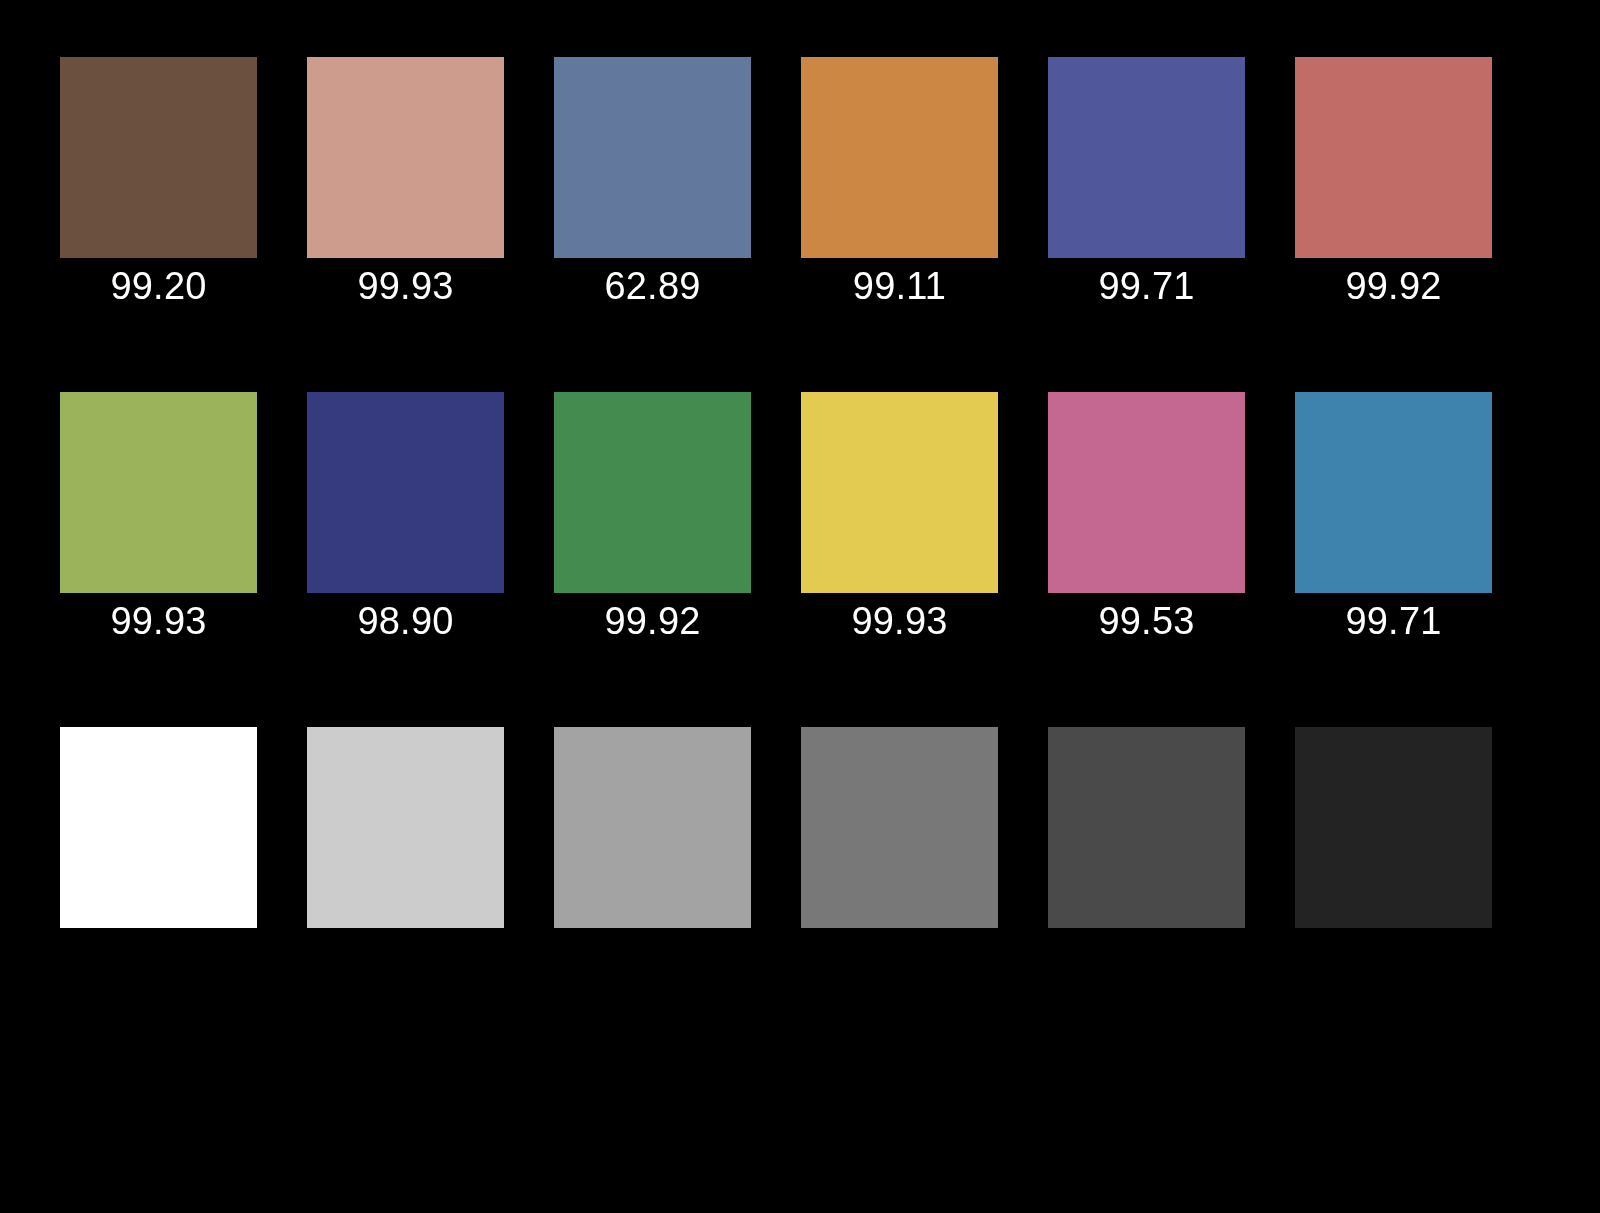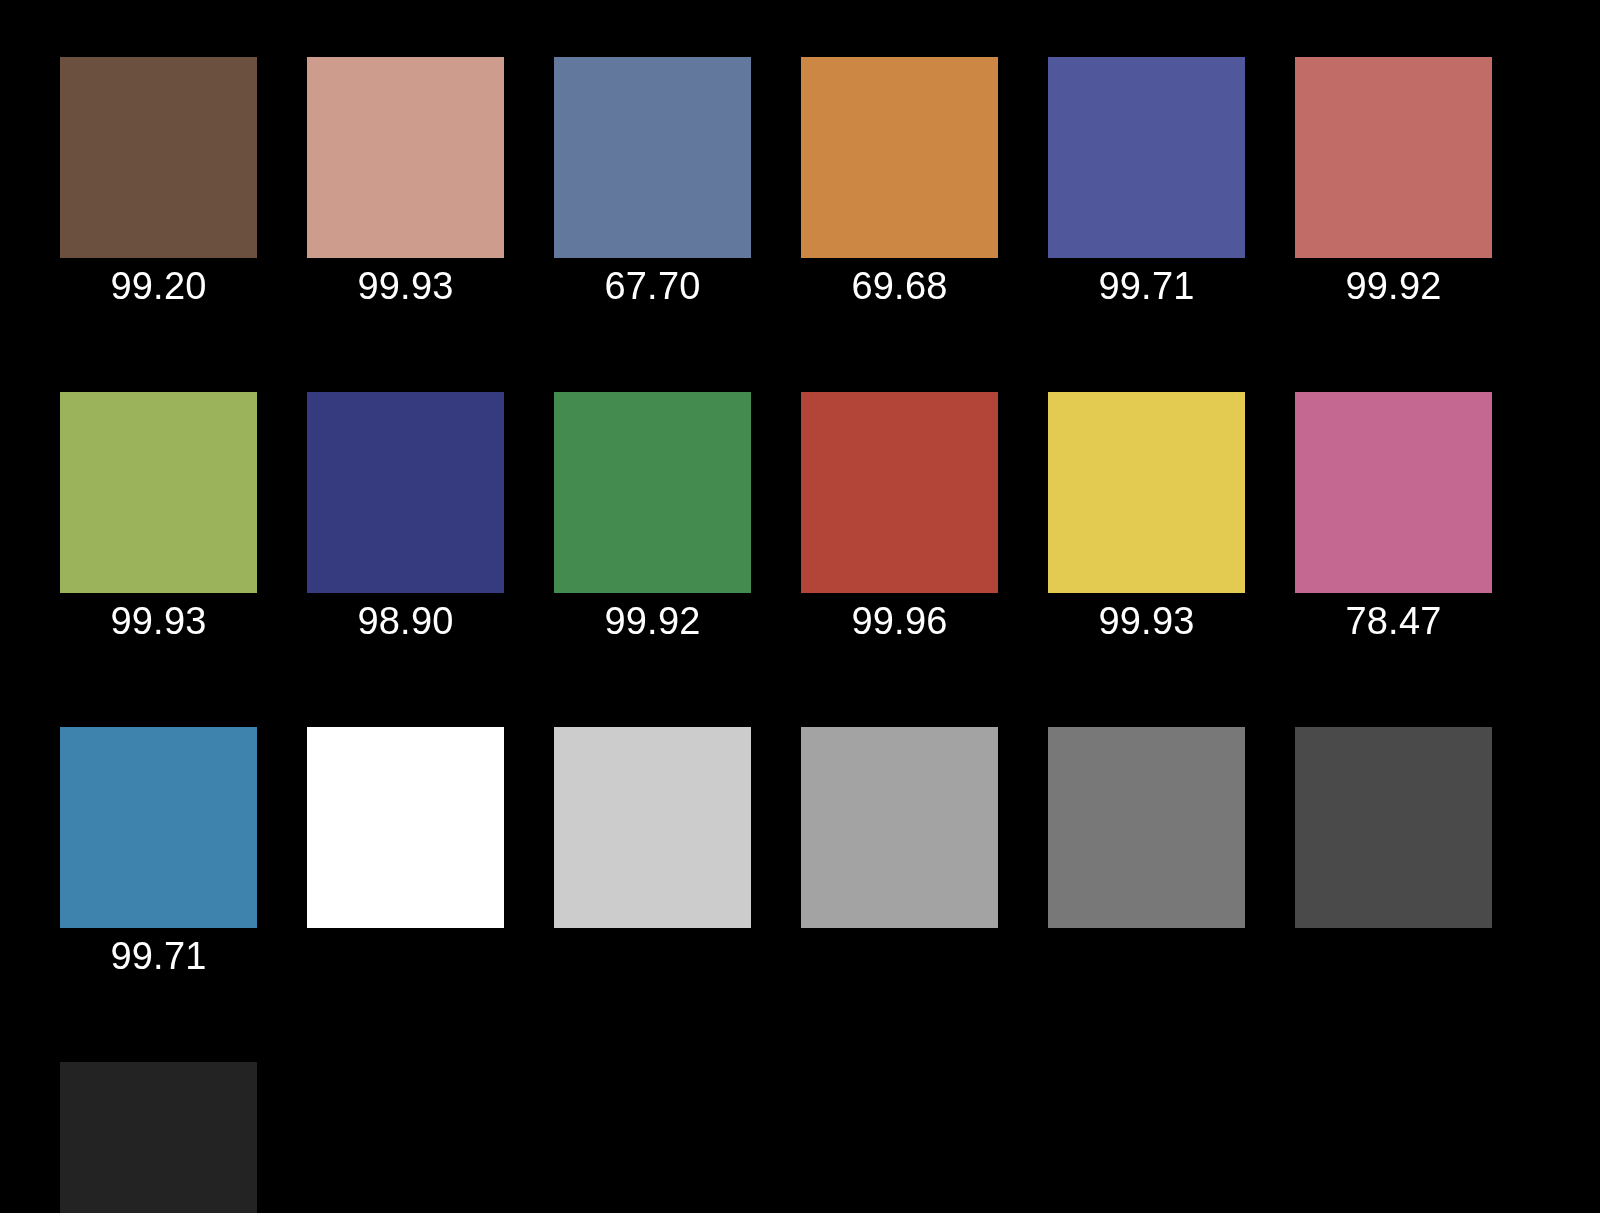--- a/index.html
+++ b/index.html
@@ -60,25 +60,25 @@
       <div class="cell">
         <div class="swatch" style="background: rgb(107, 79, 63);"></div>
         <div class="cell-label">99.20</div>
       </div>
       <div class="cell">
         <div class="swatch" style="background: rgb(206, 156, 140);"></div>
         <div class="cell-label">99.93</div>
       </div>
       <div class="cell">
         <div class="swatch" style="background: rgb(98, 121, 157);"></div>
-        <div class="cell-label">67.70</div>
+        <div class="cell-label">62.89</div>
       </div>
       <div class="cell">
         <div class="swatch" style="background: rgb(205, 135, 68);"></div>
-        <div class="cell-label">69.68</div>
+        <div class="cell-label">99.11</div>
       </div>
       <div class="cell">
         <div class="swatch" style="background: rgb(80, 88, 155);"></div>
         <div class="cell-label">99.71</div>
       </div>
       <div class="cell">
         <div class="swatch" style="background: rgb(194, 108, 104);"></div>
         <div class="cell-label">99.92</div>
       </div>
       <div class="cell">
@@ -87,30 +87,26 @@
       </div>
       <div class="cell">
         <div class="swatch" style="background: rgb(54, 58, 126);"></div>
         <div class="cell-label">98.90</div>
       </div>
       <div class="cell">
         <div class="swatch" style="background: rgb(68, 139, 79);"></div>
         <div class="cell-label">99.92</div>
       </div>
       <div class="cell">
-        <div class="swatch" style="background: rgb(178, 68, 56);"></div>
-        <div class="cell-label">99.96</div>
-      </div>
-      <div class="cell">
         <div class="swatch" style="background: rgb(227, 203, 81);"></div>
         <div class="cell-label">99.93</div>
       </div>
       <div class="cell">
         <div class="swatch" style="background: rgb(196, 104, 146);"></div>
-        <div class="cell-label">78.47</div>
+        <div class="cell-label">99.53</div>
       </div>
       <div class="cell">
         <div class="swatch" style="background: rgb(62, 130, 174);"></div>
         <div class="cell-label">99.71</div>
       </div>
       <div class="cell">
         <div class="swatch" style="background: rgb(255, 255, 255);"></div>
       </div>
       <div class="cell">
         <div class="swatch" style="background: rgb(204, 204, 204);"></div>

